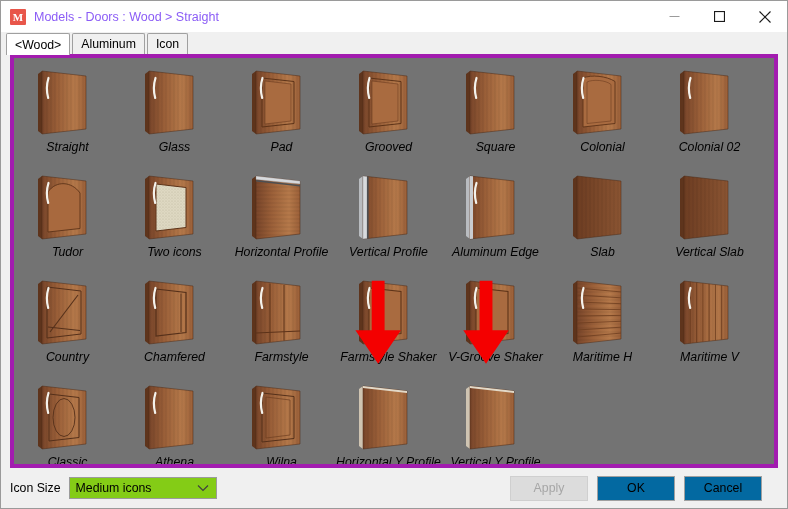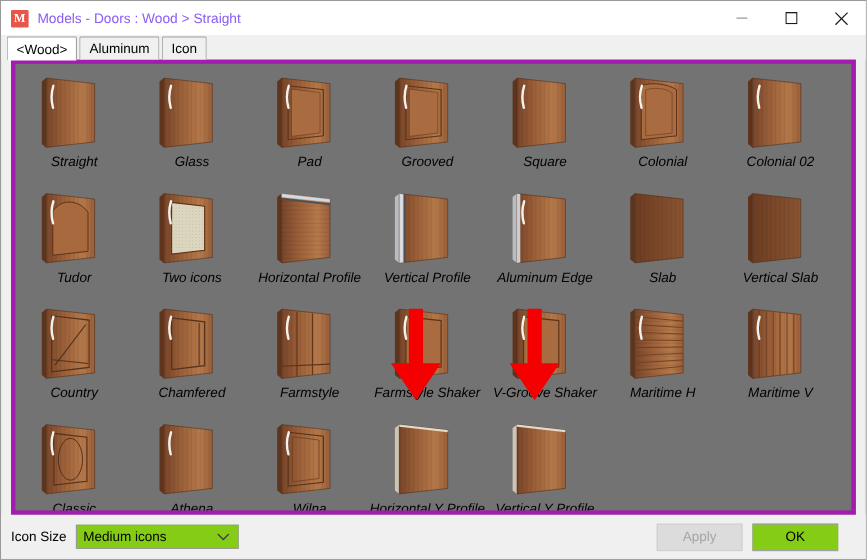--- a/index.html
+++ b/index.html
@@ -160,21 +160,21 @@
     transform: translateY(-50%);
   }
   #btns {
     position: absolute; right: 25px;
     display: flex; gap: 9px;
   }
   .dlgbtn {
     width: 78px; height: 25px;
     font-size: 12.3px;
     display: flex; align-items: center; justify-content: center;
-    background: #84cc16;
+    background: #0369a1;
     border: 1px solid #a0a0a0;
     color: #000;
   }
   .dlgbtn.disabled {
     background: #dcdcdc;
     border-color: #cfcfcf;
     color: #a6a6a6;
   }
 </style>
 </head>
@@ -1154,15 +1154,18 @@
           </svg>
       </span>
     </div>
     <div id="btns">
       <div class="dlgbtn disabled">
           <span>Apply</span>
         </div>
       <div class="dlgbtn">
           <span>OK</span>
         </div>
+      <div class="dlgbtn">
+          <span>Cancel</span>
+        </div>
     </div>
   </div>
 </div>
 
 </body></html>

